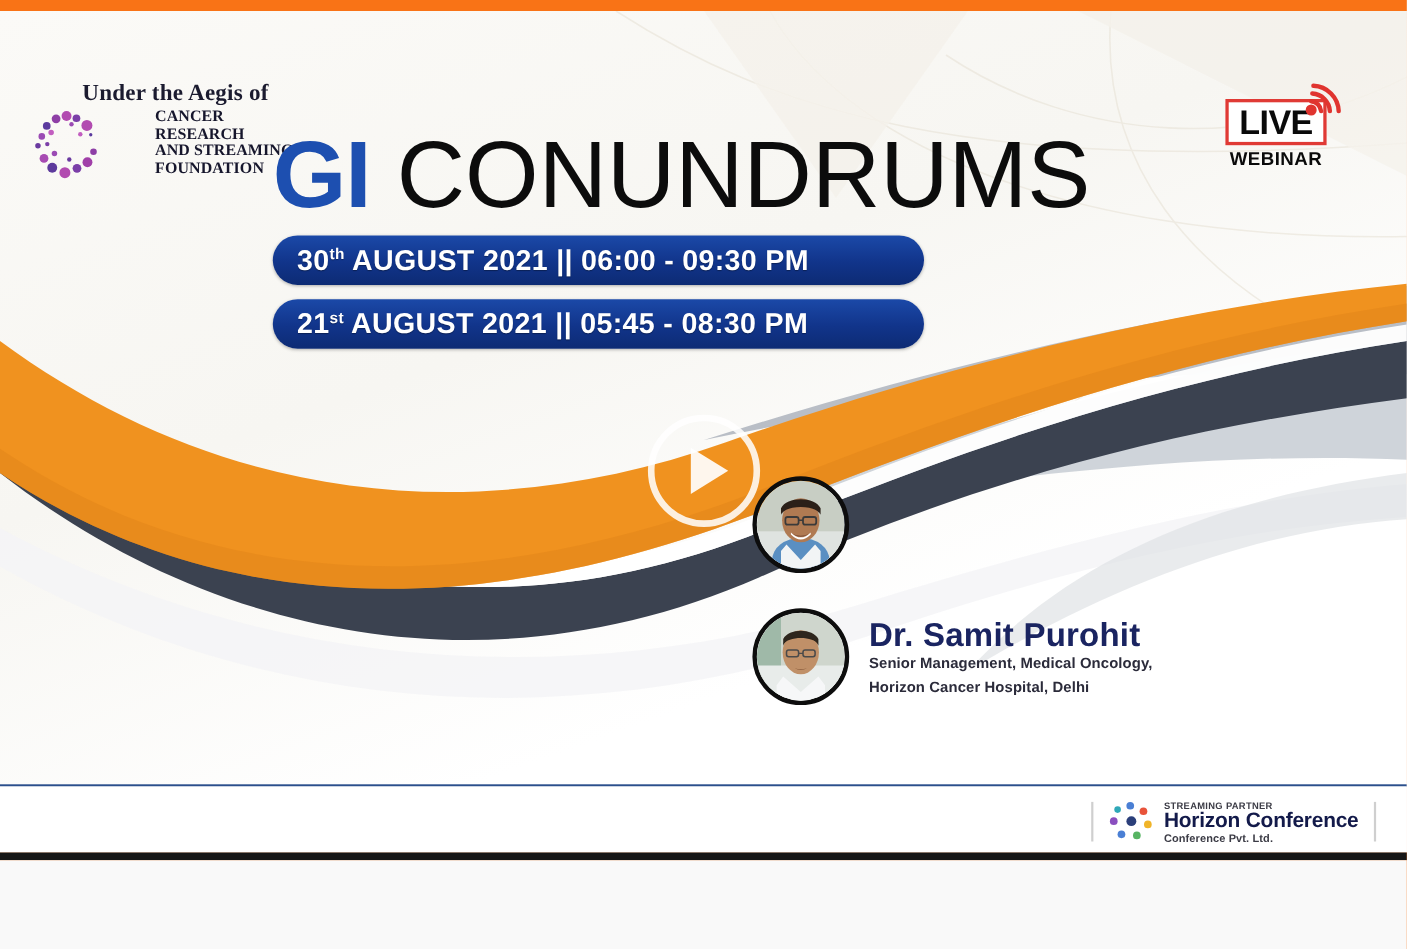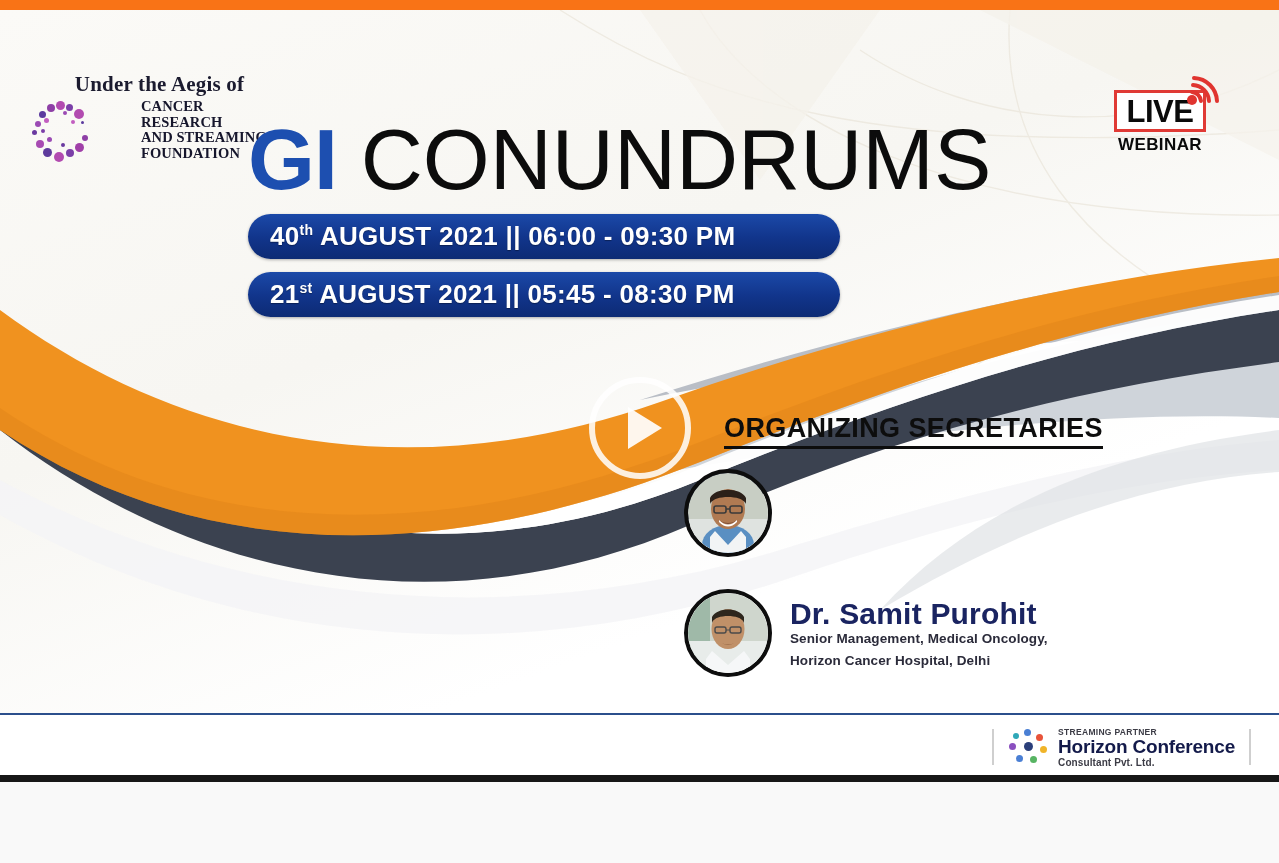--- a/index.html
+++ b/index.html
@@ -433,21 +433,21 @@
         </div>
       </div>
     </div>
 
     <div id="title-wrap">
       <span class="title-gi">GI</span><span class="title-rest"> CONUNDRUMS</span>
     </div>
 
     <div class="date-pill" id="date-pill-1">
       <span class="pill-text">
-        <span>40</span><sup>th</sup><span> AUGUST 2021  ||  06:00 - 09:30 PM</span>
+        <span>30</span><sup>th</sup><span> AUGUST 2021  ||  06:00 - 09:30 PM</span>
       </span>
     </div>
     <div class="date-pill" id="date-pill-2">
       <span class="pill-text">
         <span>21</span><sup>st</sup><span> AUGUST 2021  ||  05:45 - 08:30 PM</span>
       </span>
     </div>
 
     <div id="live-badge">
       <svg id="wifi-icon" viewBox="0 0 40 36">
@@ -460,21 +460,20 @@
         <span class="live-text">LIVE</span>
       </div>
       <div class="webinar-text">WEBINAR</div>
     </div>
 
     <div id="play-button">
       <div id="play-triangle"></div>
     </div>
 
     <div id="secretaries">
-      <div id="sec-heading">ORGANIZING SECRETARIES</div>
 
       <div class="person">
         <div class="avatar">
           <svg class="face" viewBox="0 0 80 80">
             <rect width="80" height="80" fill="#c8cec4"></rect>
             <rect x="0" y="46" width="80" height="34" fill="#dfe3e0"></rect>
             <ellipse cx="40" cy="72" rx="26" ry="20" fill="#5a8fc2"></ellipse>
             <path d="M27,58 L40,72 L53,58 L58,64 L58,80 L22,80 L22,64 Z" fill="#f2f4f5"></path>
             <ellipse cx="40" cy="36" rx="17" ry="20" fill="#b07a52"></ellipse>
             <path d="M23,30 C24,16 56,16 57,30 C54,22 26,22 23,30 Z" fill="#2b2019"></path>
@@ -522,21 +521,21 @@
           <span class="pdot" style="left:32px;top:18px;width:7px;height:7px;background:#f0b429;"></span>
           <span class="pdot" style="left:22px;top:28px;width:7px;height:7px;background:#57b463;"></span>
           <span class="pdot" style="left:8px;top:27px;width:7px;height:7px;background:#4a7fd4;"></span>
           <span class="pdot" style="left:1px;top:15px;width:7px;height:7px;background:#8a4fbf;"></span>
           <span class="pdot" style="left:5px;top:5px;width:6px;height:6px;background:#2fa8b8;"></span>
           <span class="pdot" style="left:16px;top:14px;width:9px;height:9px;background:#2b3f7a;"></span>
         </div>
         <div class="partner-text">
           <div class="partner-kicker">STREAMING PARTNER</div>
           <div class="partner-name">Horizon Conference</div>
-          <div class="partner-sub">Consultant Pvt. Ltd.</div>
+          <div class="partner-sub">Conference Pvt. Ltd.</div>
         </div>
       </div>
     </div>
 
   </div>
 
   <div id="poster-bottom-bar"></div>
   <div id="below-area"></div>
 
 </div>

